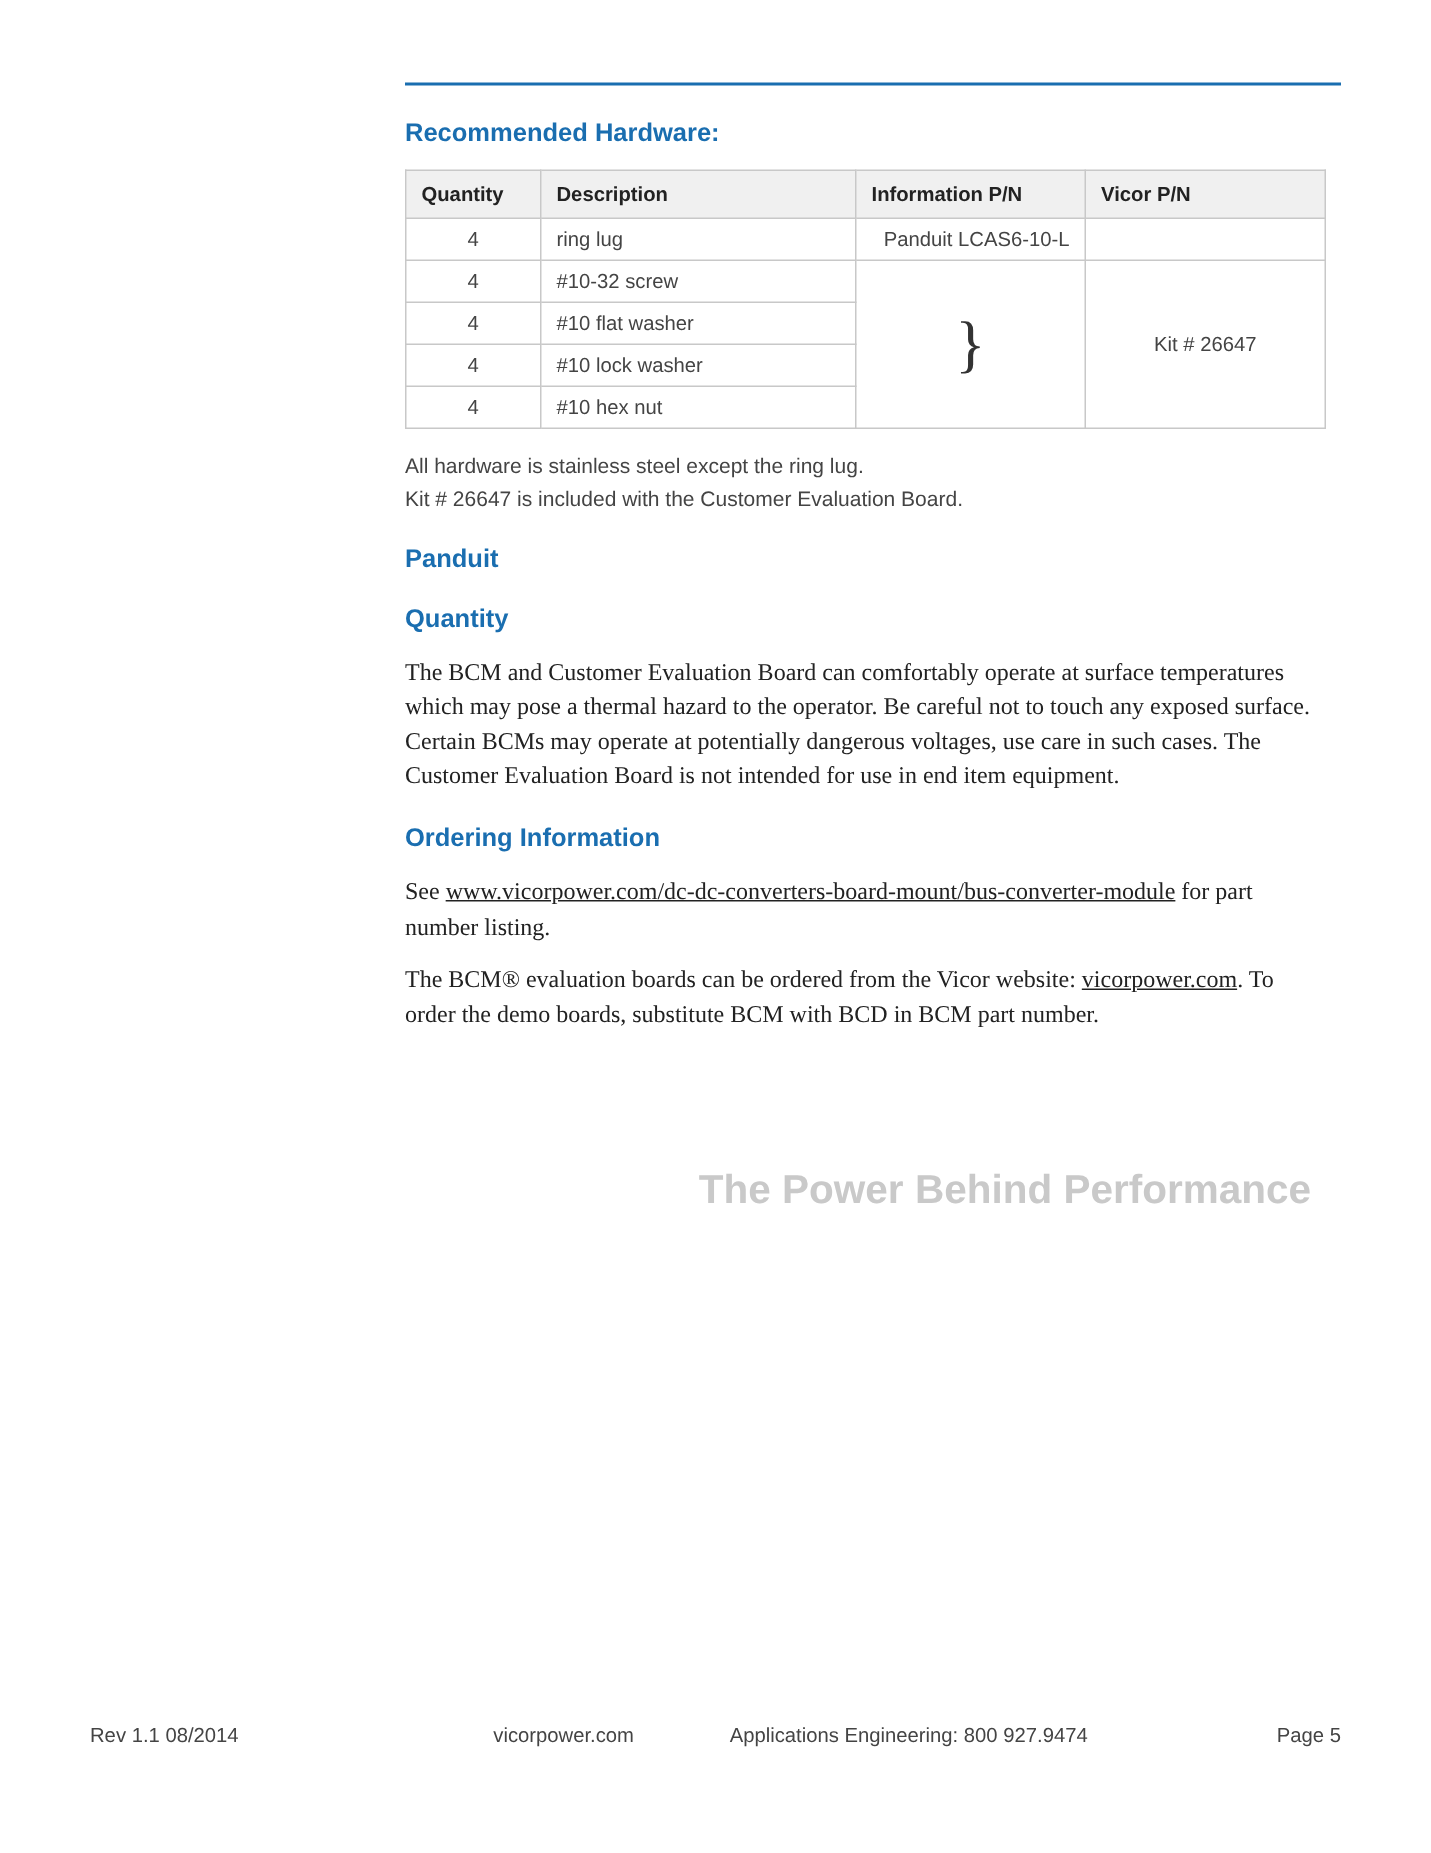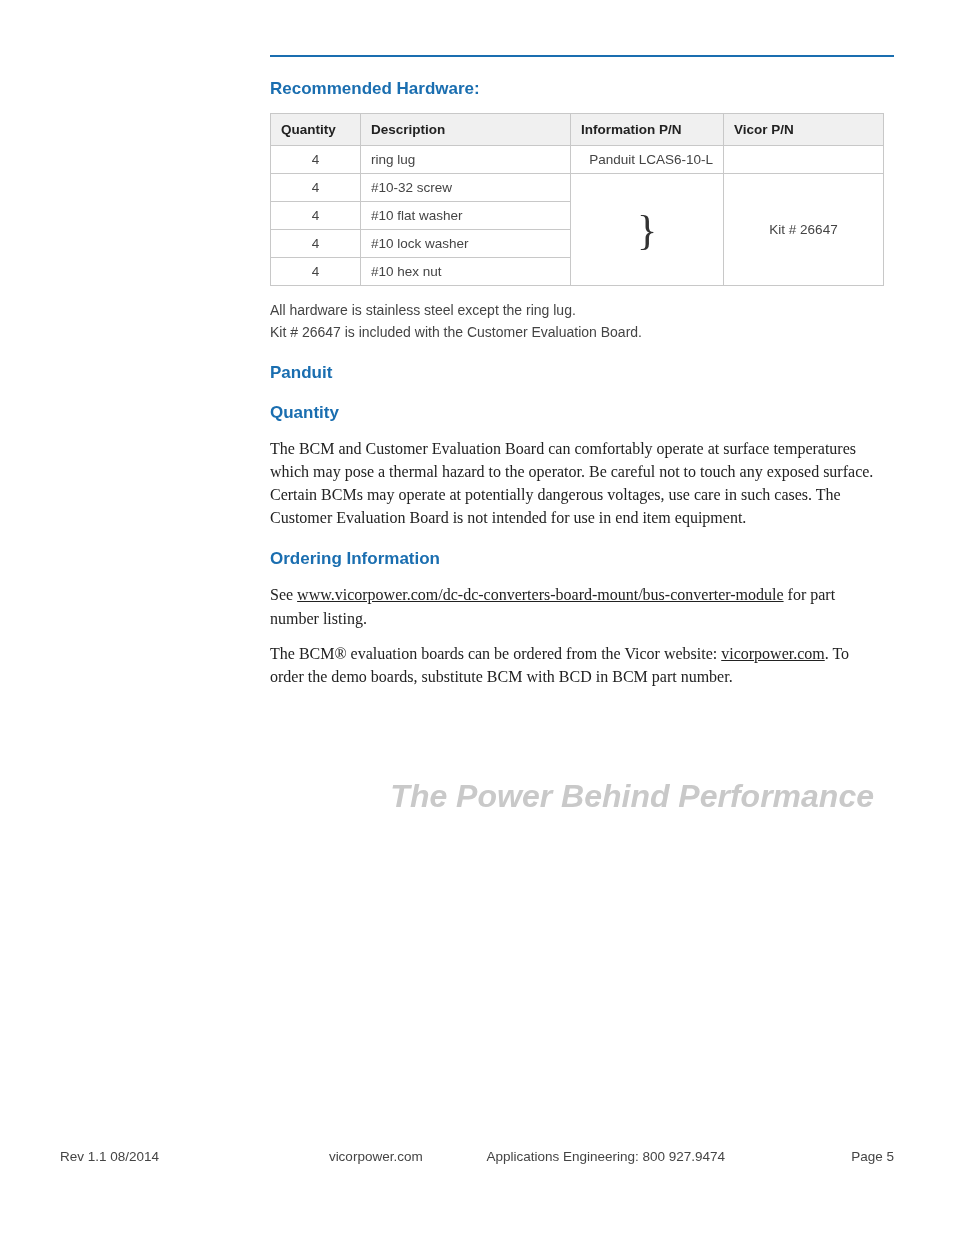--- a/index.html
+++ b/index.html
@@ -17,21 +17,21 @@
   table.hw td.desc { width: 210px; }
   table.hw td.mfr { text-align: right; vertical-align: middle; }
   table.hw td.vicor { text-align: center; vertical-align: middle; width: 160px; }
   table.hw td.brace { font-family: Georgia, "Times New Roman", serif; font-size: 42px; line-height: 1; text-align: center; vertical-align: middle; color: #333; }
 
   p.note { font-size: 14px; color: #444; margin-top: 14px; line-height: 1.45; }
   p.body { font-size: 16px; color: #222; line-height: 1.45; margin-top: 10px; font-family: Georgia, "Times New Roman", serif; }
   p.body + p.body { margin-top: 12px; }
   a.ul, span.ul { text-decoration: underline; color: inherit; }
 
-  .tagline { margin-top: 90px; text-align: right; font-style: italic; font-weight: 600; color: #c9c9c9; font-size: 32px; font-family: "Segoe UI", "Helvetica Neue", Arial, sans-serif; padding-right: 10px; }
+  .tagline { margin-top: 90px; text-align: right; font-weight: 600; color: #c9c9c9; font-size: 27px; font-family: "Segoe UI", "Helvetica Neue", Arial, sans-serif; padding-right: 10px; }
 
   .footer { position: absolute; bottom: 42px; left: 60px; right: 60px; font-size: 13.5px; color: #444; display: flex; justify-content: space-between; }
   .footer .mid { text-align: center; flex: 1; }
   .footer .left { text-align: left; width: 200px; }
   .footer .right { text-align: right; width: 100px; }
   .footer .mid span { display: inline-block; margin: 0 30px; }
 </style>
 </head>
 <body>
 

